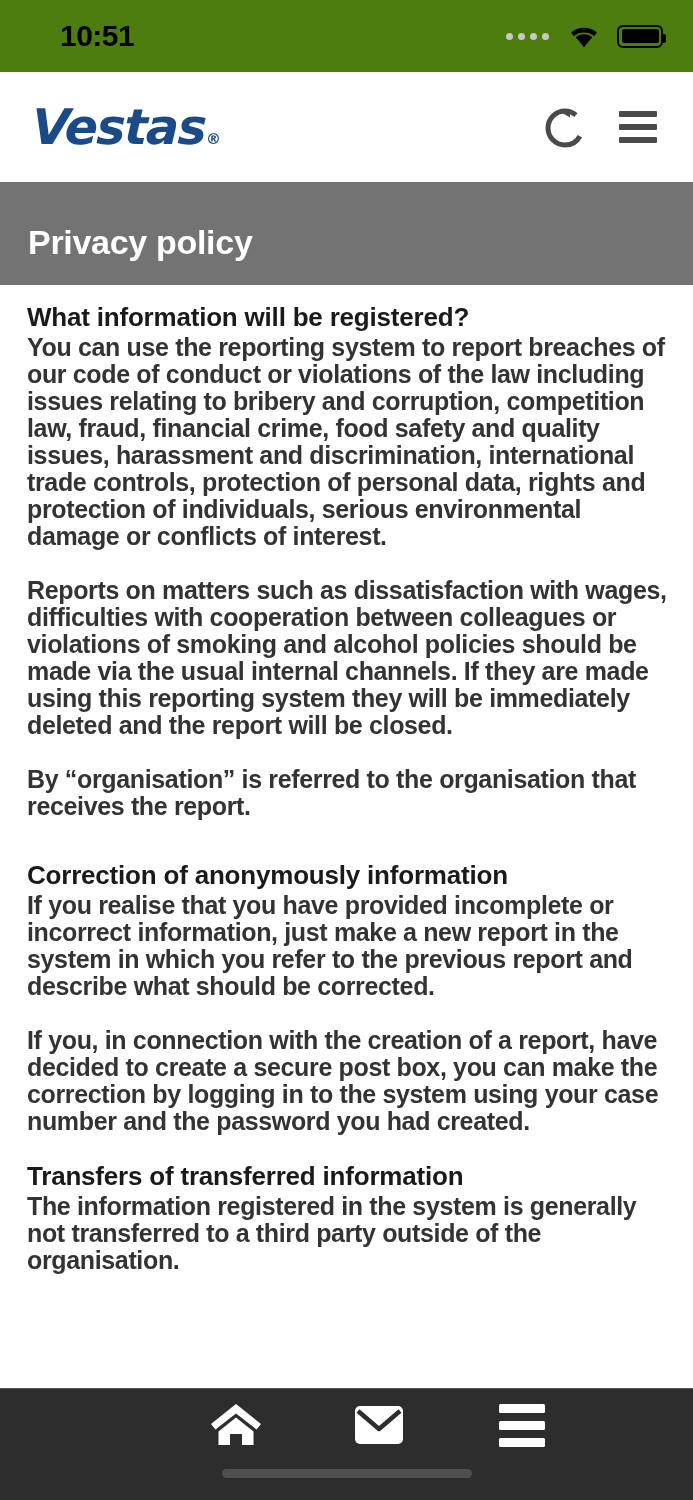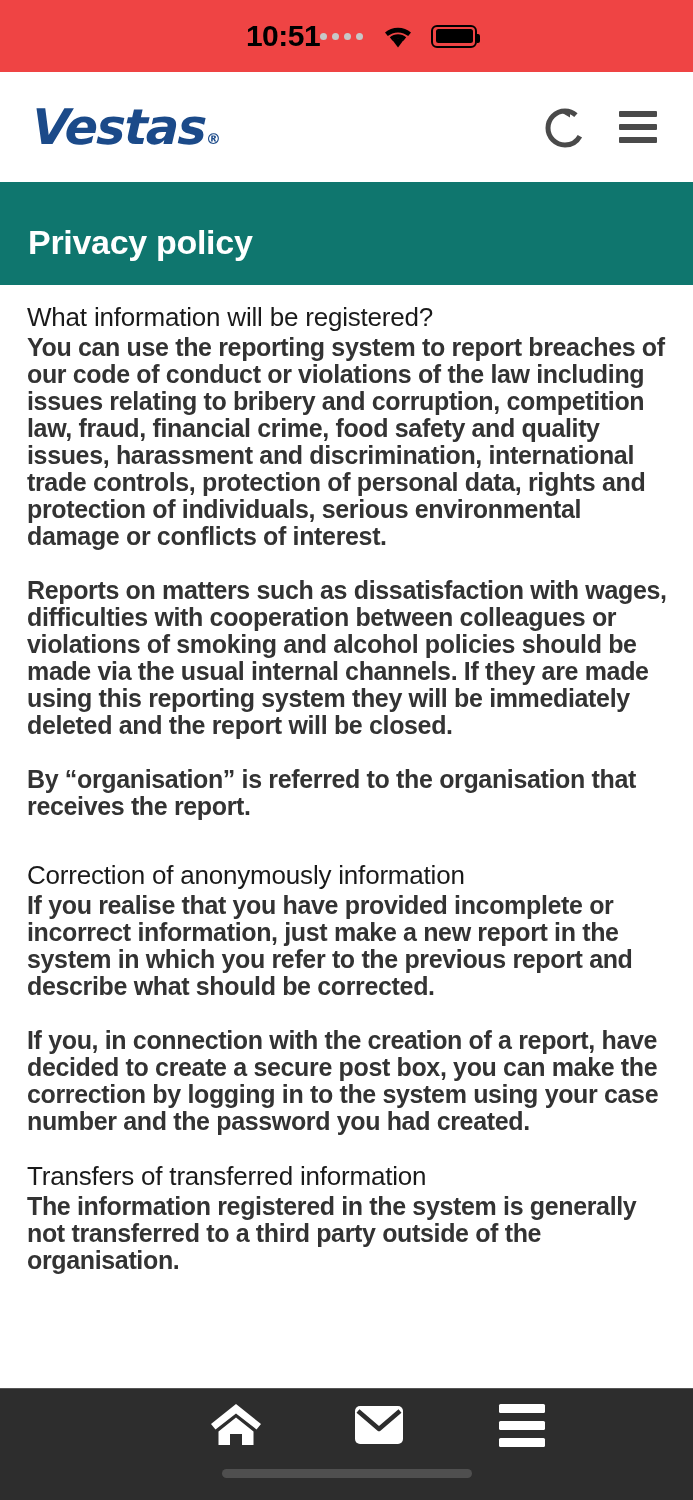--- a/index.html
+++ b/index.html
@@ -13,23 +13,23 @@
     position:relative;
     width:693px; height:1500px;
     background:#ffffff;
     overflow:hidden;
   }
 
   
   .statusbar {
     position:absolute; top:0; left:0;
     width:693px; height:72px;
-    background:#ef4444;
-    display:flex; align-items:center;
-    justify-content:center;
+    background:#4d7c0f;
+    display:flex; align-items:center;
+    justify-content:space-between;
     padding:0 30px 0 60px;
   }
   .status-time {
     font-size:30px; font-weight:700;
     color:#000; letter-spacing:-0.5px;
     line-height:1;
   }
   .status-right {
     display:flex; align-items:center; gap:16px;
   }
@@ -87,42 +87,42 @@
   .burger-hdr { display:flex; flex-direction:column; gap:7px; }
   .burger-hdr span {
     display:block; width:38px; height:6px;
     background:#4a4a4a; border-radius:1px;
   }
 
   
   .pagetitle {
     position:absolute; top:182px; left:0;
     width:693px; height:120px;
-    background:#0f766e;
+    background:#737373;
     display:flex; align-items:center;
     padding-left:28px;
   }
   .pagetitle h1 {
     color:#ffffff;
     font-size:34px;
     font-weight:700;
     letter-spacing:-0.3px;
   }
 
   
   .content {
     position:absolute; top:285px; left:0;
     width:693px; height:1103px;
     background:#ffffff;
     padding:18px 22px 0 27px;
     overflow:hidden;
   }
   .content h2 {
     font-size:26px;
-    font-weight:400;
+    font-weight:700;
     color:#1a1a1a;
     line-height:1.12;
     letter-spacing:-0.2px;
     margin-bottom:2px;
   }
   .content p {
     font-size:25px;
     font-weight:700;
     color:#333333;
     line-height:27px;

